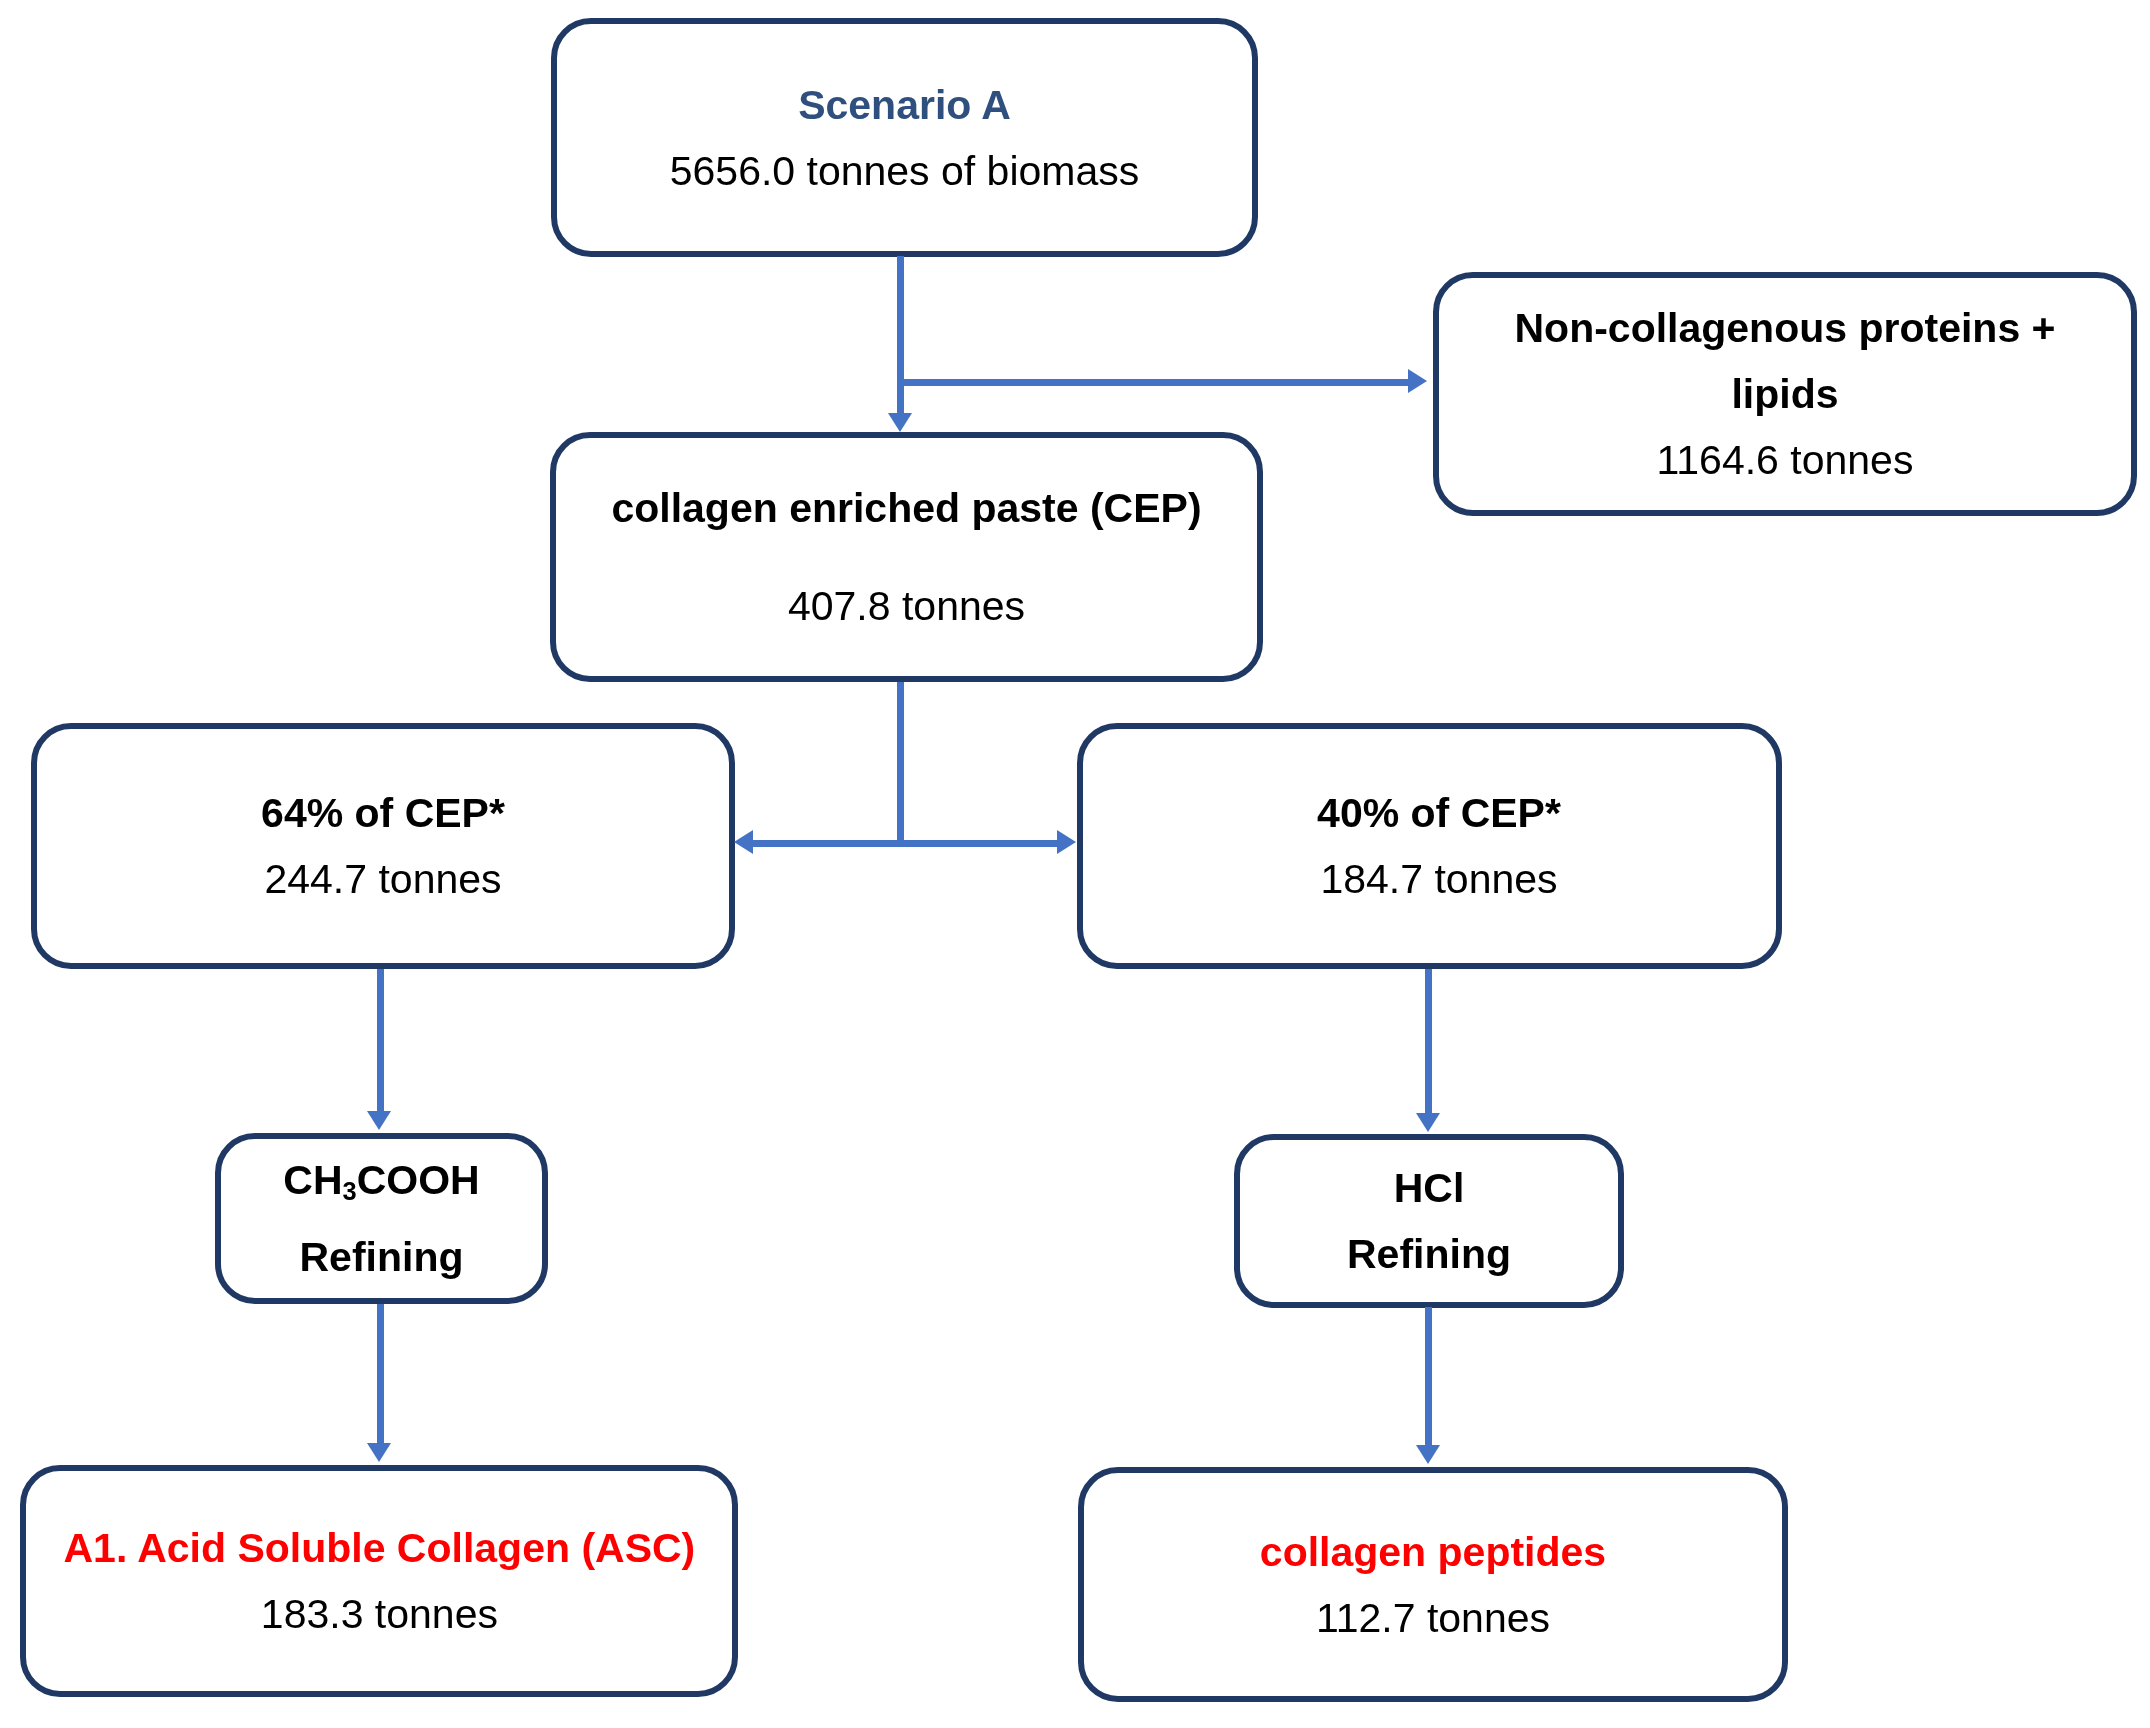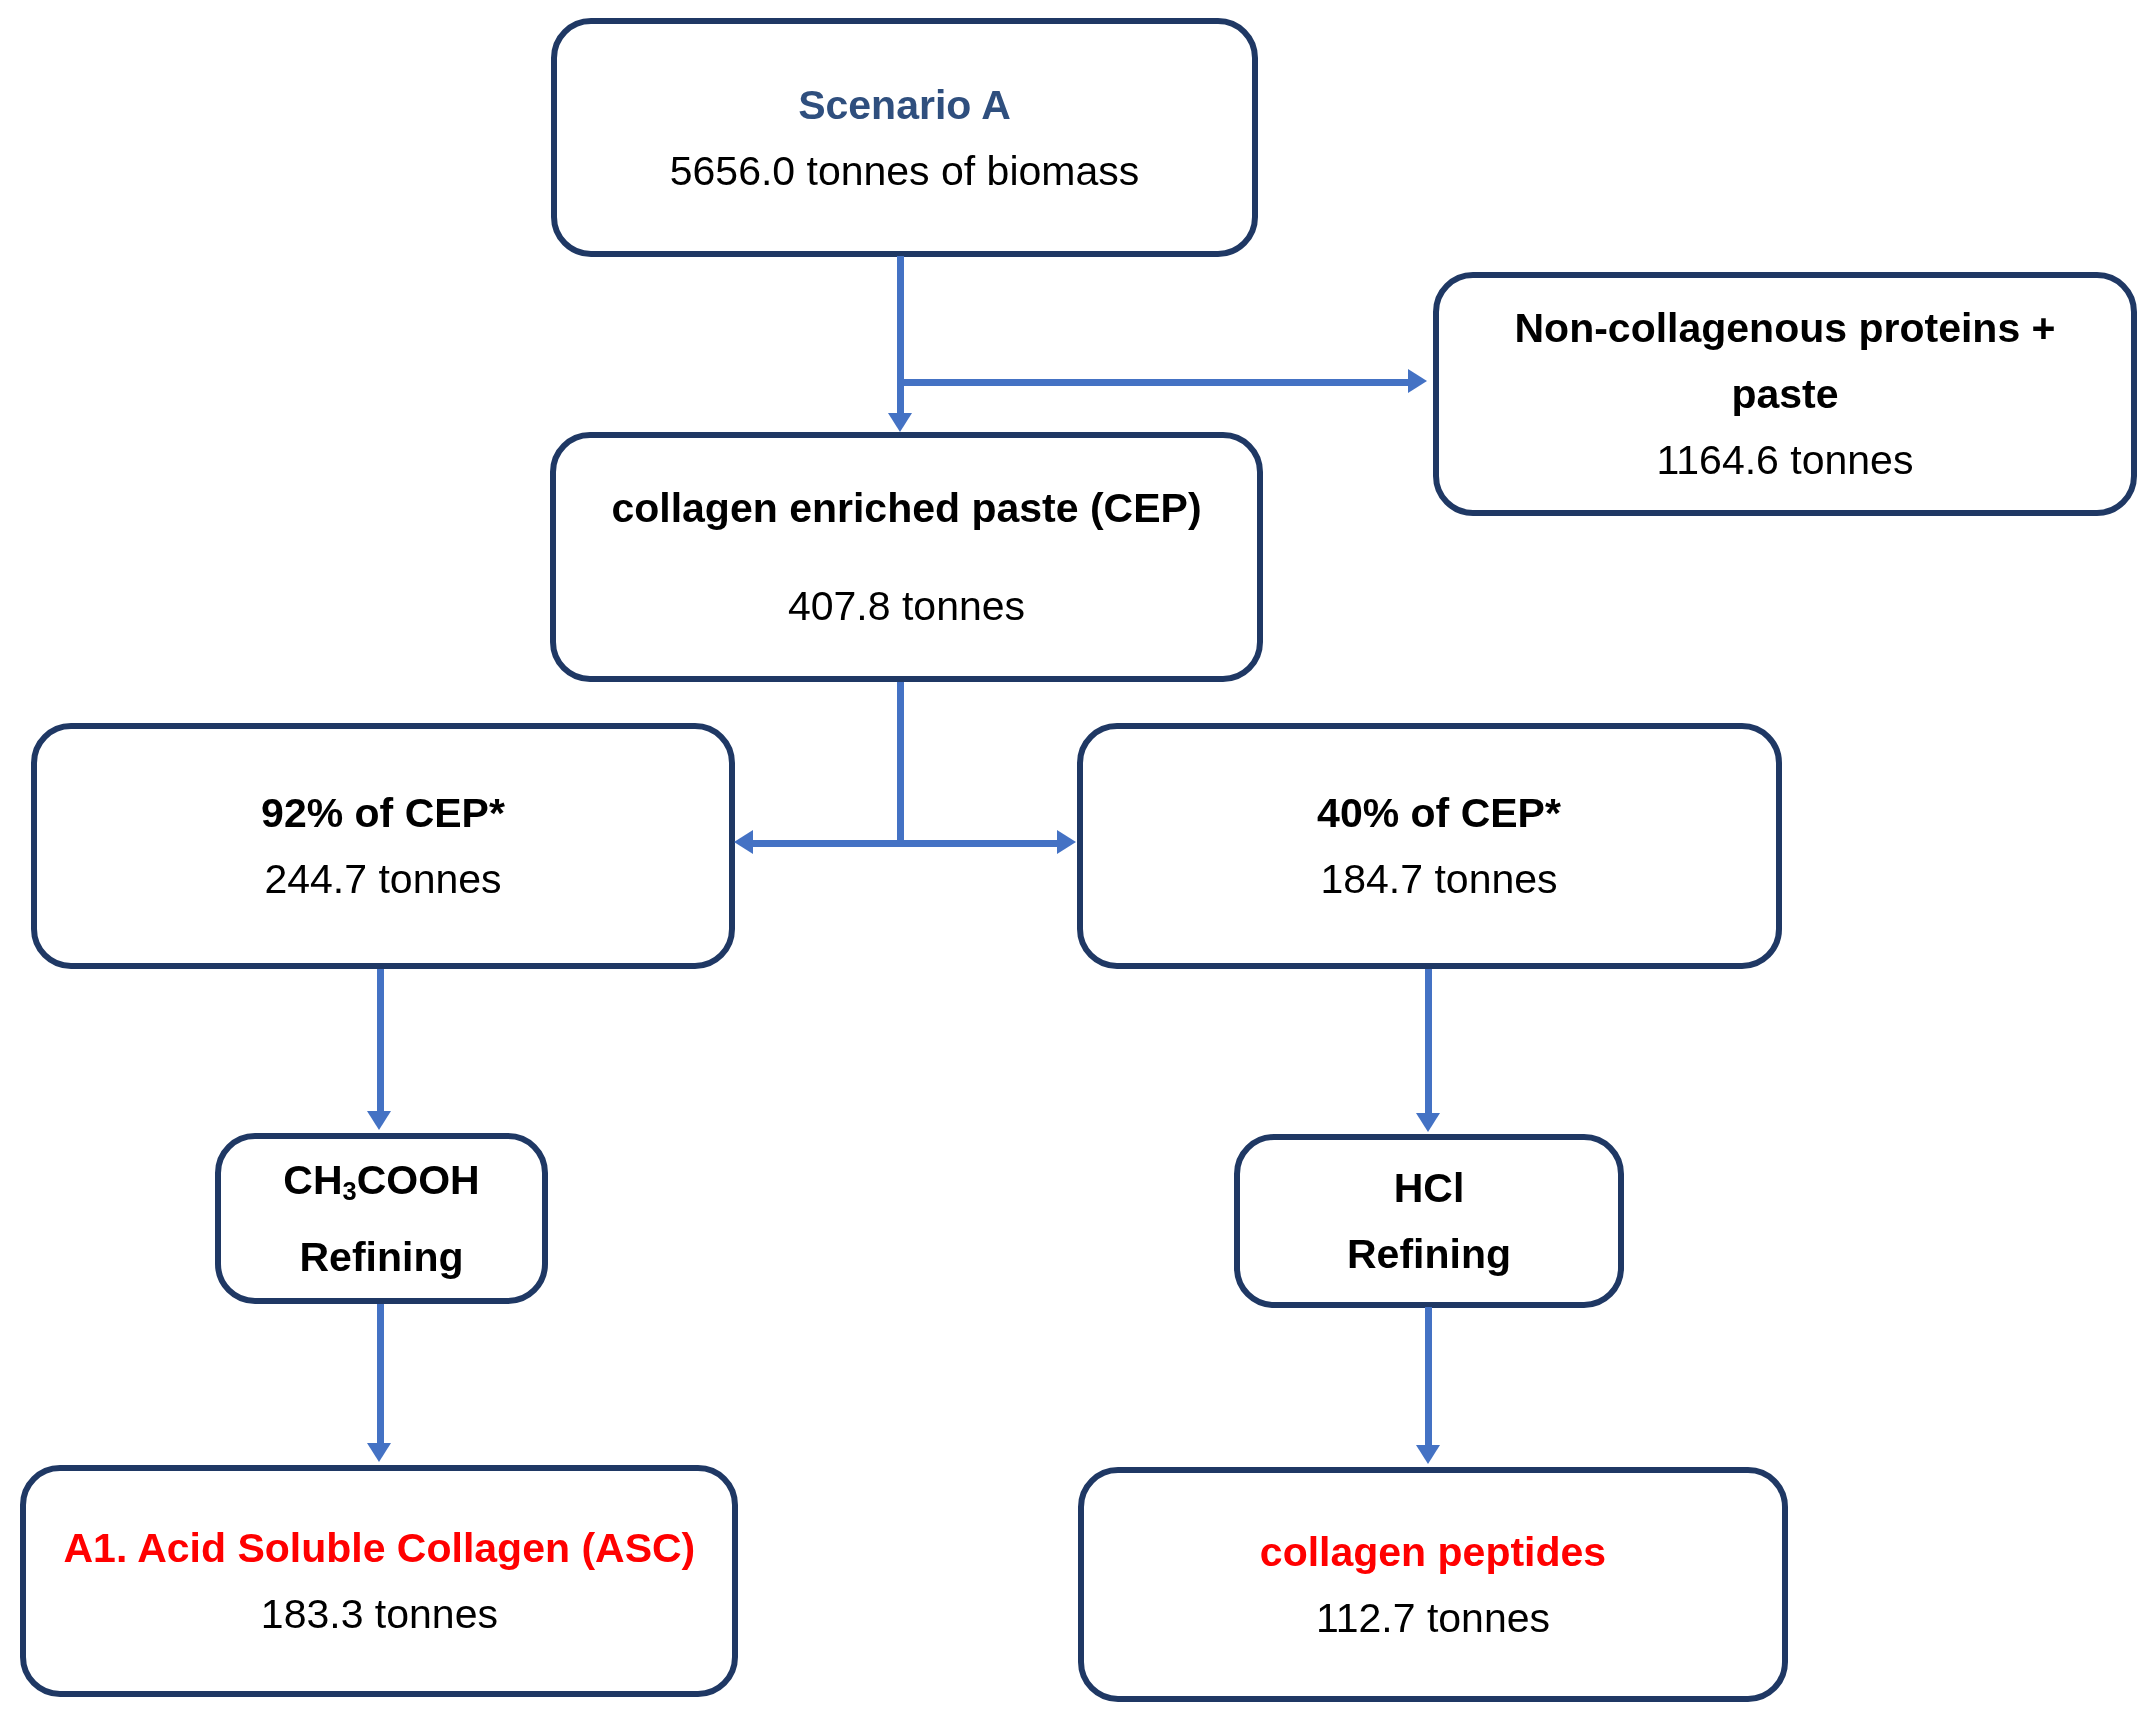--- a/index.html
+++ b/index.html
@@ -42,31 +42,31 @@
 
 <div class="canvas">
 
   <div class="node" style="left:551px;top:18px;width:707px;height:239px;">
     <div class="tline bold blue">Scenario A</div>
     <div class="tline">5656.0 tonnes of biomass</div>
   </div>
 
   <div class="node" style="left:1433px;top:272px;width:704px;height:244px;align-items:center;">
     <div class="tline bold">Non-collagenous proteins +</div>
-    <div class="tline bold">paste</div>
+    <div class="tline bold">lipids</div>
     <div class="tline">1164.6 tonnes</div>
   </div>
 
   <div class="node" style="left:550px;top:432px;width:713px;height:250px;gap:32px;">
     <div class="tline bold">collagen enriched paste (CEP)</div>
     <div class="tline">407.8 tonnes</div>
   </div>
 
   <div class="node" style="left:31px;top:723px;width:704px;height:246px;">
-    <div class="tline bold">92% of CEP*</div>
+    <div class="tline bold">64% of CEP*</div>
     <div class="tline">244.7 tonnes</div>
   </div>
 
   <div class="node" style="left:1077px;top:723px;width:705px;height:246px;padding-left:19px;">
     <div class="tline bold">40% of CEP*</div>
     <div class="tline">184.7 tonnes</div>
   </div>
 
   <div class="node" style="left:215px;top:1133px;width:333px;height:171px;">
     <div class="tline bold"><span>CH</span><span class="sub">3</span><span>COOH</span></div>

